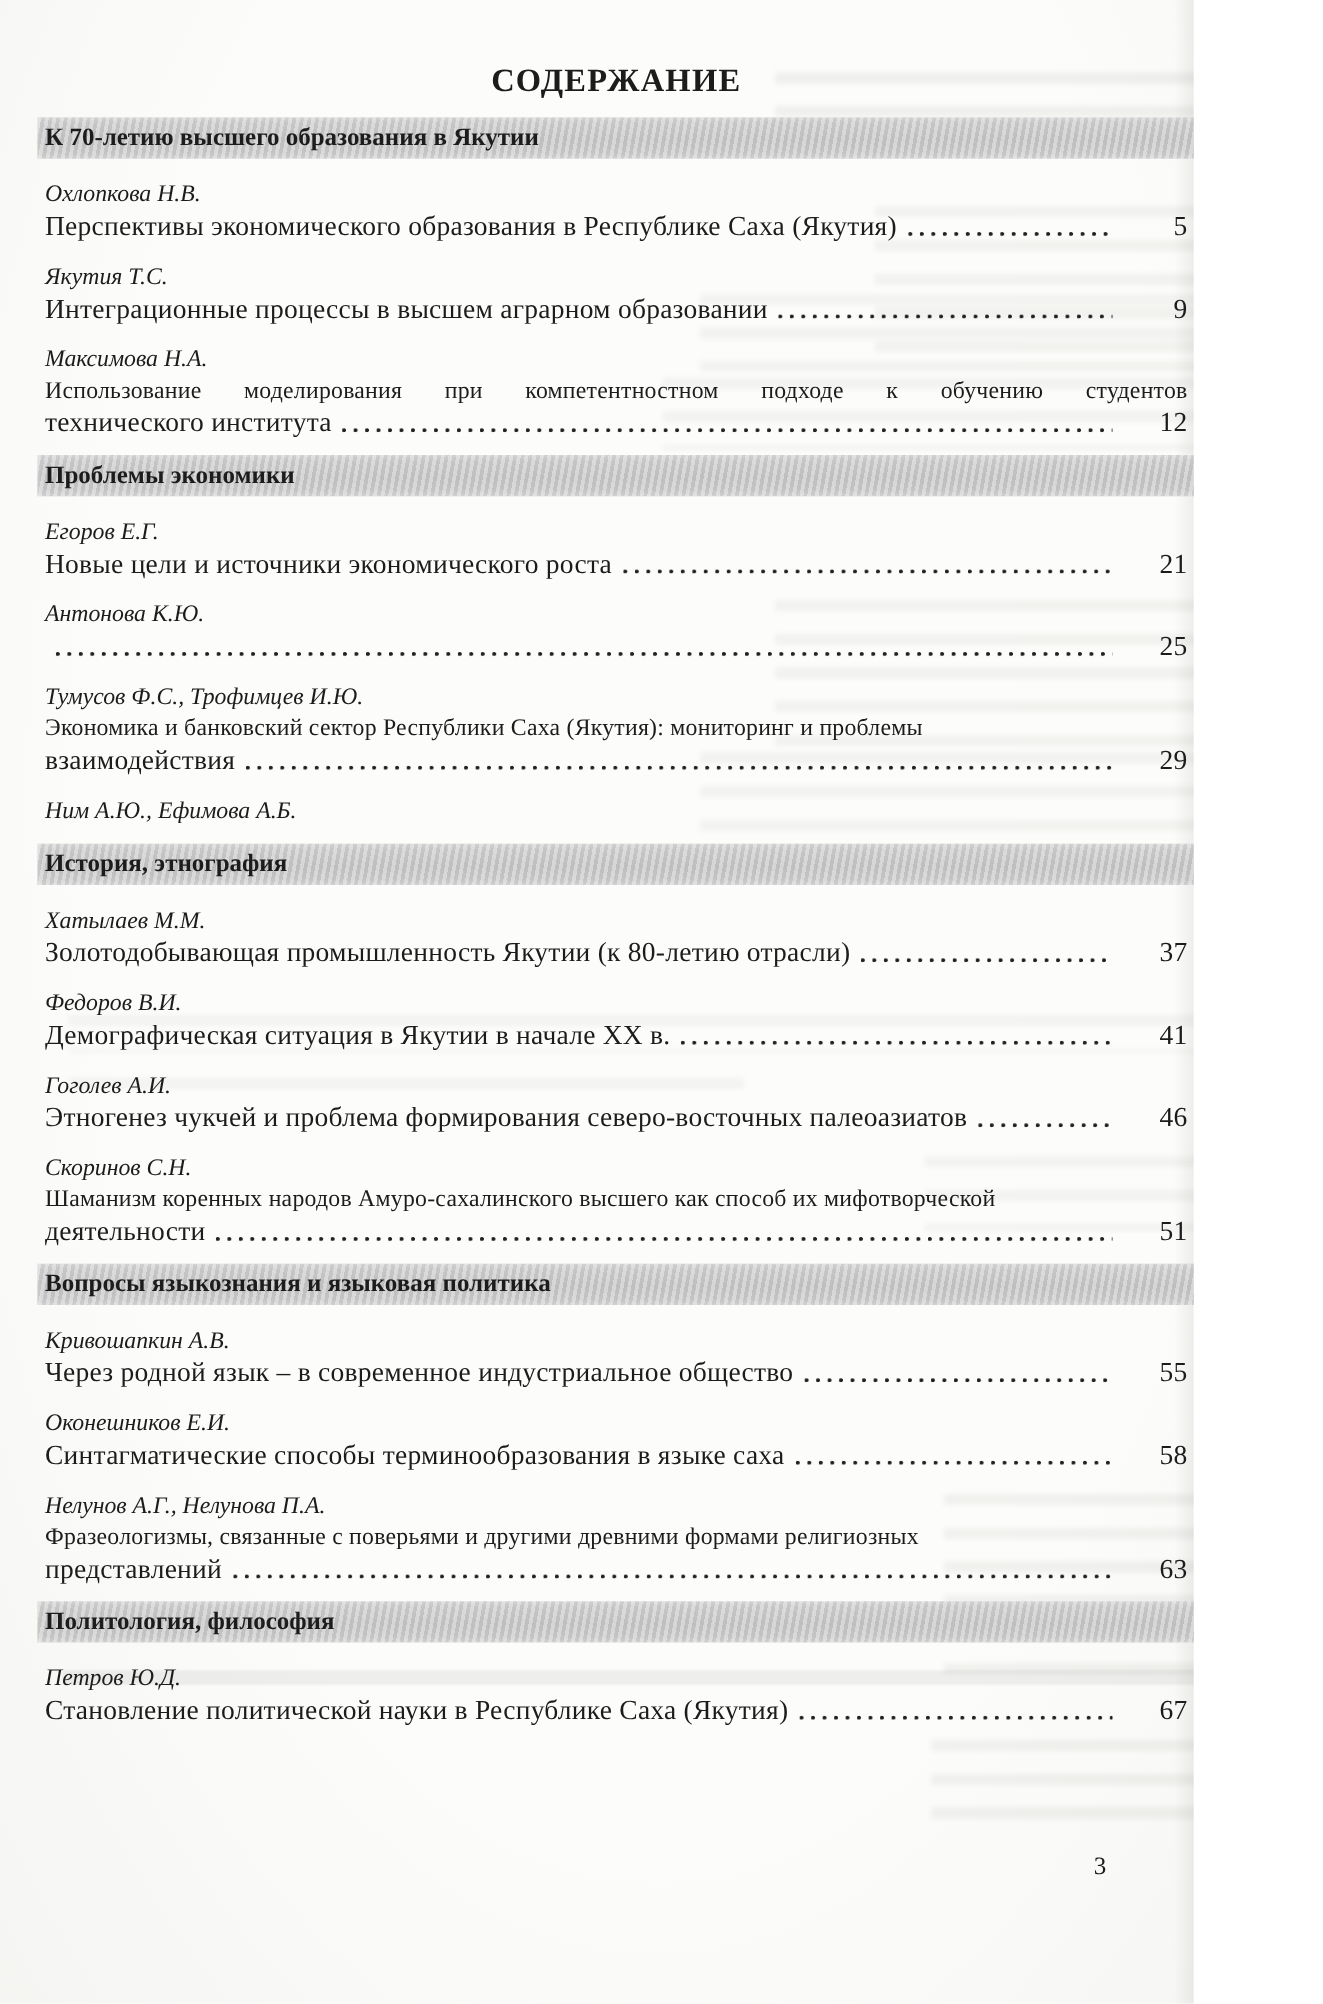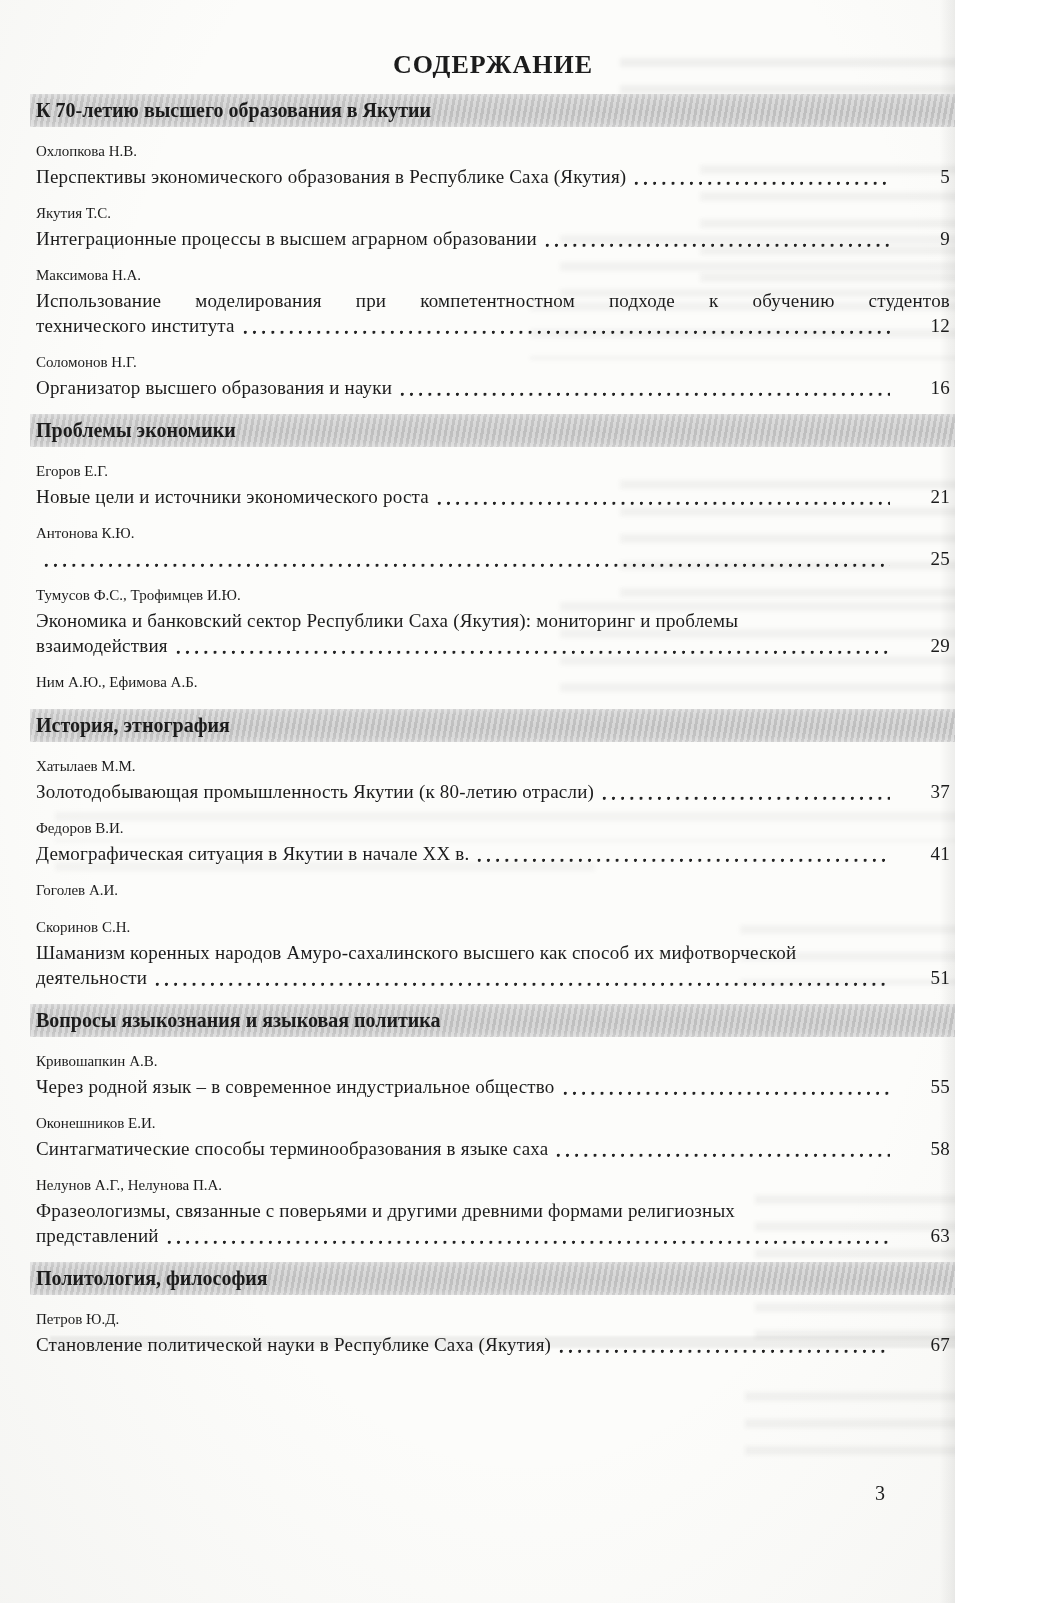--- a/index.html
+++ b/index.html
@@ -22,24 +22,24 @@
     width:calc(100% + 34px);
     height:33px;
     display:flex;align-items:center;
     background:
       repeating-linear-gradient(100deg, rgba(255,255,255,0.28) 0 3px, rgba(0,0,0,0.04) 3px 6px),
       linear-gradient(180deg,#d0d0d0,#c6c6c6 55%,#cecece);
     box-shadow:inset 0 0 6px rgba(255,255,255,0.4);
   }
   .section-bar-label{font-weight:bold;font-size:20px;padding-left:6px;}
   .entry{margin-top:12px;}
-  .author{font-size:15px;line-height:25px;}
+  .author{font-style:italic;font-size:19px;line-height:25px;margin-top:16px;}
   .line{font-size:19px;line-height:25px;letter-spacing:0.2px;}
   .line.stretch{text-align:justify;text-align-last:justify;}
-  .row{display:flex;align-items:baseline;font-size:19px;line-height:25px;letter-spacing:0.2px;}
+  .row{display:flex;align-items:baseline;font-size:22px;line-height:25px;letter-spacing:0.2px;}
   .row .text{white-space:nowrap;}
   .leader{flex:1 1 auto;min-width:28px;margin:0 14px 0 8px;position:relative;align-self:stretch;}
   .leader::before{content:"";position:absolute;left:0;right:0;bottom:3px;height:5px;
     background-image:radial-gradient(circle at 2.2px 2.2px,#222 1.35px,rgba(0,0,0,0) 1.8px);
     background-size:9.2px 5px;background-repeat:repeat-x;}
   .pagenum{flex:0 0 46px;text-align:right;}
   .folio{position:absolute;right:70px;top:1482px;font-size:20px;}
   .ghost{position:absolute;pointer-events:none;filter:blur(2px);opacity:.5;
     background:repeating-linear-gradient(180deg, rgba(128,128,126,0.20) 0 9px, rgba(0,0,0,0) 9px 27px);}
   .ghost.bar{background:rgba(0,0,0,0.07);filter:blur(1px);opacity:.8;}
@@ -88,28 +88,20 @@
         </div>
         <div class="entry">
           <div class="author">Максимова Н.А.</div>
           <div class="line stretch">Использование моделирования при компетентностном подходе к обучению студентов</div>
           <div class="row">
             <span class="text">технического института</span>
             <span class="leader"></span>
             <span class="pagenum">12</span>
           </div>
         </div>
-        <div class="entry">
-          <div class="author">Соломонов Н.Г.</div>
-          <div class="row">
-            <span class="text">Организатор высшего образования и науки</span>
-            <span class="leader"></span>
-            <span class="pagenum">16</span>
-          </div>
-        </div>
         <div class="section-bar">
           <span class="section-bar-label">Проблемы экономики</span>
         </div>
         <div class="entry">
           <div class="author">Егоров Е.Г.</div>
           <div class="row">
             <span class="text">Новые цели и источники экономического роста</span>
             <span class="leader"></span>
             <span class="pagenum">21</span>
           </div>
@@ -147,20 +139,25 @@
         <div class="entry">
           <div class="author">Федоров В.И.</div>
           <div class="row">
             <span class="text">Демографическая ситуация в Якутии в начале XX в.</span>
             <span class="leader"></span>
             <span class="pagenum">41</span>
           </div>
         </div>
         <div class="entry">
           <div class="author">Гоголев А.И.</div>
+          <div class="row">
+            <span class="text">Этногенез чукчей и проблема формирования северо-восточных палеоазиатов</span>
+            <span class="leader"></span>
+            <span class="pagenum">46</span>
+          </div>
         </div>
         <div class="entry">
           <div class="author">Скоринов С.Н.</div>
           <div class="line">Шаманизм коренных народов Амуро-сахалинского высшего как способ их мифотворческой</div>
           <div class="row">
             <span class="text">деятельности</span>
             <span class="leader"></span>
             <span class="pagenum">51</span>
           </div>
         </div>

